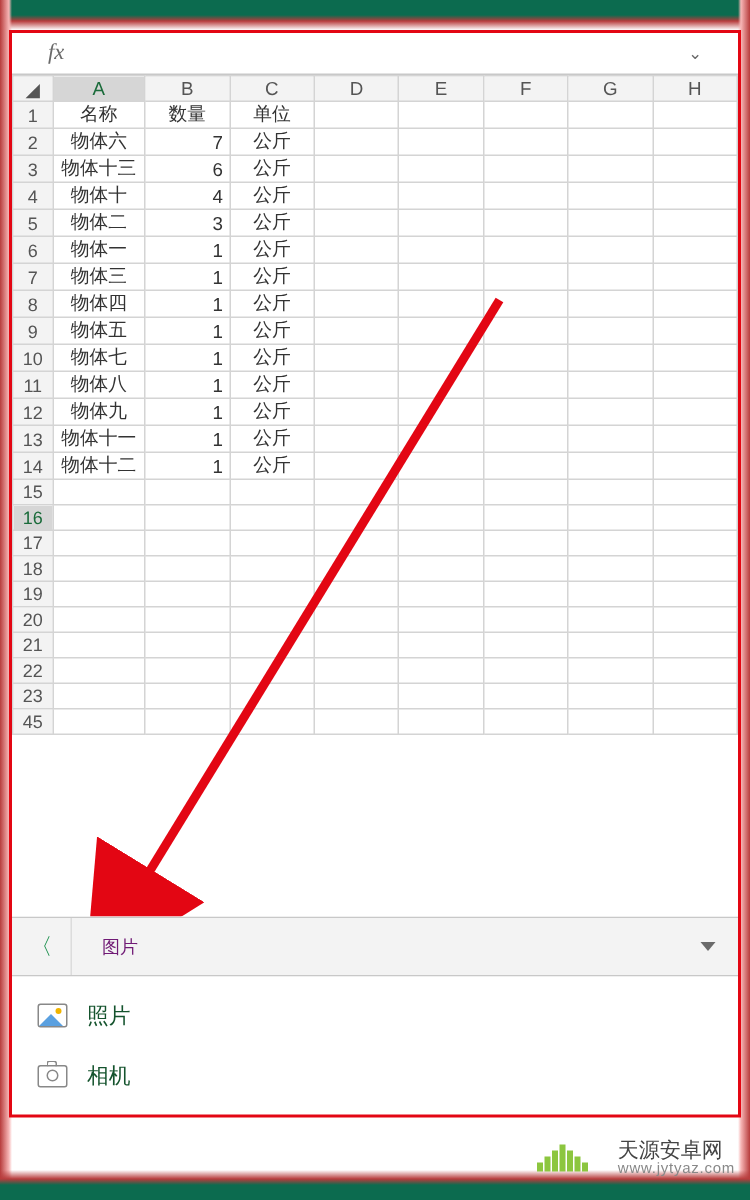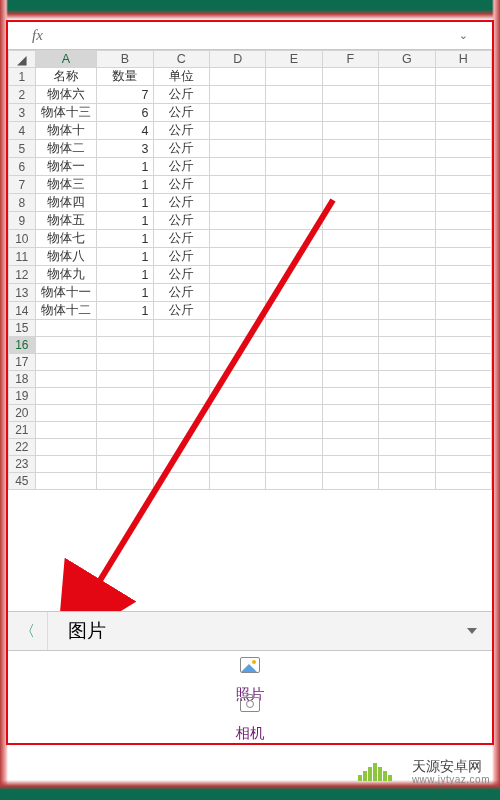--- a/index.html
+++ b/index.html
@@ -26,25 +26,25 @@
   .col-num { width:26px; }
   .col-A { width:60px; }
   .col-B { width:55px; text-align:right; }
   .col-C { width:55px; }
   .col-other { width:55px; }
   td.num { text-align:right; }
   td.txt { text-align:center; }
   .sel-overlay { position:absolute; pointer-events:none; }
   .toolbar-strip { height:40px; background:#f3f3f3; display:flex; align-items:center; border-top:1px solid #c8c8c8; border-bottom:1px solid #c8c8c8; }
   .tool-back { width:40px; display:flex; align-items:center; justify-content:center; color:#1a8f4c; font-size:15px; height:100%; border-right:1px solid #dcdcdc; }
-  .tool-title { flex:1; padding-left:20px; color:#000000; font-size:19px; }
+  .tool-title { flex:1; padding-left:20px; color:#701a75; font-size:12px; }
   .tool-drop { width:40px; display:flex; align-items:center; justify-content:center; }
   .tool-drop-tri { width:0; height:0; border-left:5px solid transparent; border-right:5px solid transparent; border-top:6px solid #6a6a6a; }
   .options { padding:6px 0; background:#fff; }
-  .opt { height:40px; display:flex; align-items:center; padding:0 16px; gap:12px; font-size:14.5px; color:#701a75;flex-direction:column; }
+  .opt { height:40px; display:flex; align-items:center; padding:0 16px; gap:12px; font-size:14.5px; color:#14532d; }
   .opt-icon { width:22px; height:22px; display:flex; align-items:center; justify-content:center; }
   .photo-icon-sq { width:20px; height:16px; border:1.5px solid #888; border-radius:2px; position:relative; overflow:hidden; }
   .photo-sun { position:absolute; top:2px; right:3px; width:4px; height:4px; border-radius:50%; background:#f0b400; }
   .photo-mnt { position:absolute; bottom:-2px; left:-2px; width:0; height:0; border-left:10px solid transparent; border-right:10px solid transparent; border-bottom:10px solid #5aa0e0; }
   .camera-outer { width:20px; height:15px; border:1.5px solid #888; border-radius:2px; position:relative; }
   .camera-top { position:absolute; top:-4px; left:5px; width:7px; height:4px; border:1.5px solid #888; border-bottom:none; border-radius:2px 2px 0 0; }
   .camera-lens { position:absolute; top:2px; left:5px; width:8px; height:8px; border:1.5px solid #888; border-radius:50%; }
   .watermark { position:absolute; right:10px; bottom:8px; height:40px; display:flex; align-items:center; gap:20px; pointer-events:none; }
   .wm-logo { display:flex; gap:1px; align-items:flex-end; }
   .wm-bar { width:4px; background:#8cc63f; }

